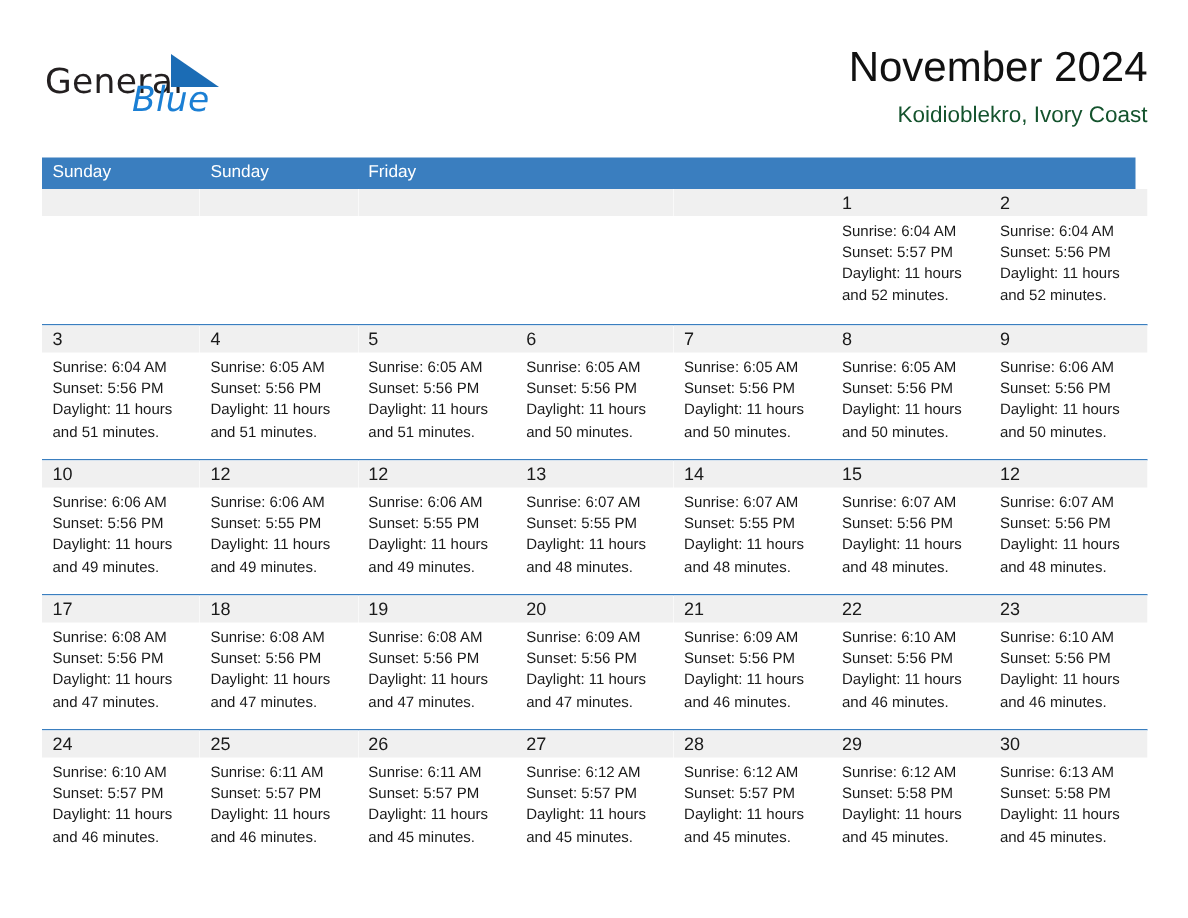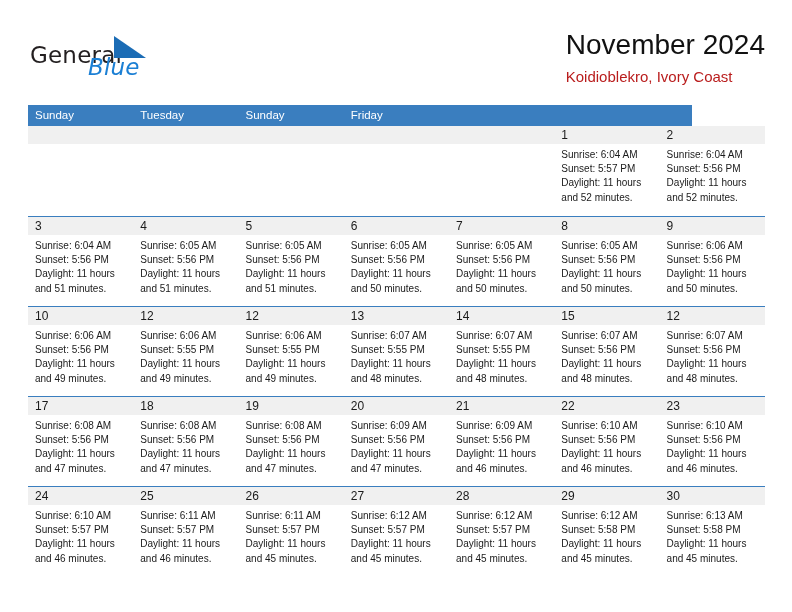--- a/index.html
+++ b/index.html
@@ -63,48 +63,48 @@
     letter-spacing: 0.2px;
     color: #1b7fd4;
     font-family: "DejaVu Sans", sans-serif;
     font-weight: 400;
     font-style: italic;
   }
   .title-block {
     position: absolute;
     right: 0;
     top: 0;
-    text-align: left;
+    text-align: right;
   }
   .cal-title {
     font-size: 28px;
     font-weight: 400;
     color: #111111;
     line-height: 34px;
     white-space: nowrap;
   }
   .cal-subtitle {
     font-size: 15px;
     font-weight: 400;
-    color: #b91c1c;
+    color: #14532d;
     line-height: 22px;
     margin-top: 4px;
     white-space: nowrap;
   }
 
   
   .calendar {
     position: absolute;
     left: 28px;
     top: 105px;
     width: 737px;
   }
   .weekday-row {
     display: flex;
-    width: 664px;
+    width: 729px;
     background: #3a7ebf;
     height: 21px;
   }
   .weekday {
     flex: 0 0 105.28px;
     width: 105.28px;
     box-sizing: border-box;
     padding-left: 7px;
     color: #ffffff;
     font-size: 11.5px;
@@ -168,21 +168,20 @@
     <div class="title-block">
       <div class="cal-title">November 2024</div>
       <div class="cal-subtitle">Koidioblekro, Ivory Coast</div>
     </div>
 
   </div>
 
   <div class="calendar">
     <div class="weekday-row">
         <div class="weekday">Sunday</div>
-        <div class="weekday">Tuesday</div>
         <div class="weekday">Sunday</div>
         <div class="weekday">Friday</div>
       </div>
     <div>
         <div class="week-row first">
           <div class="day-cell empty">
             <div class="day-num-band"></div>
           </div>
           <div class="day-cell empty">
             <div class="day-num-band"></div>

